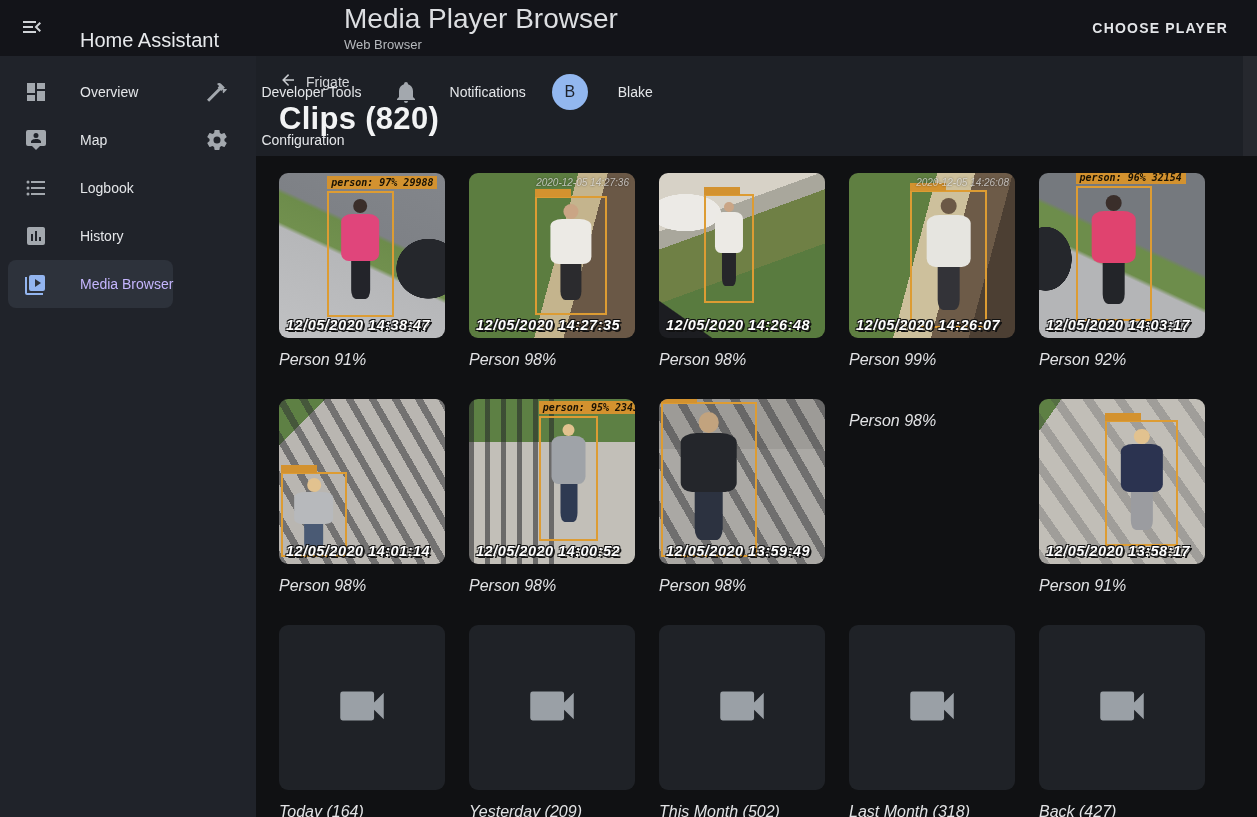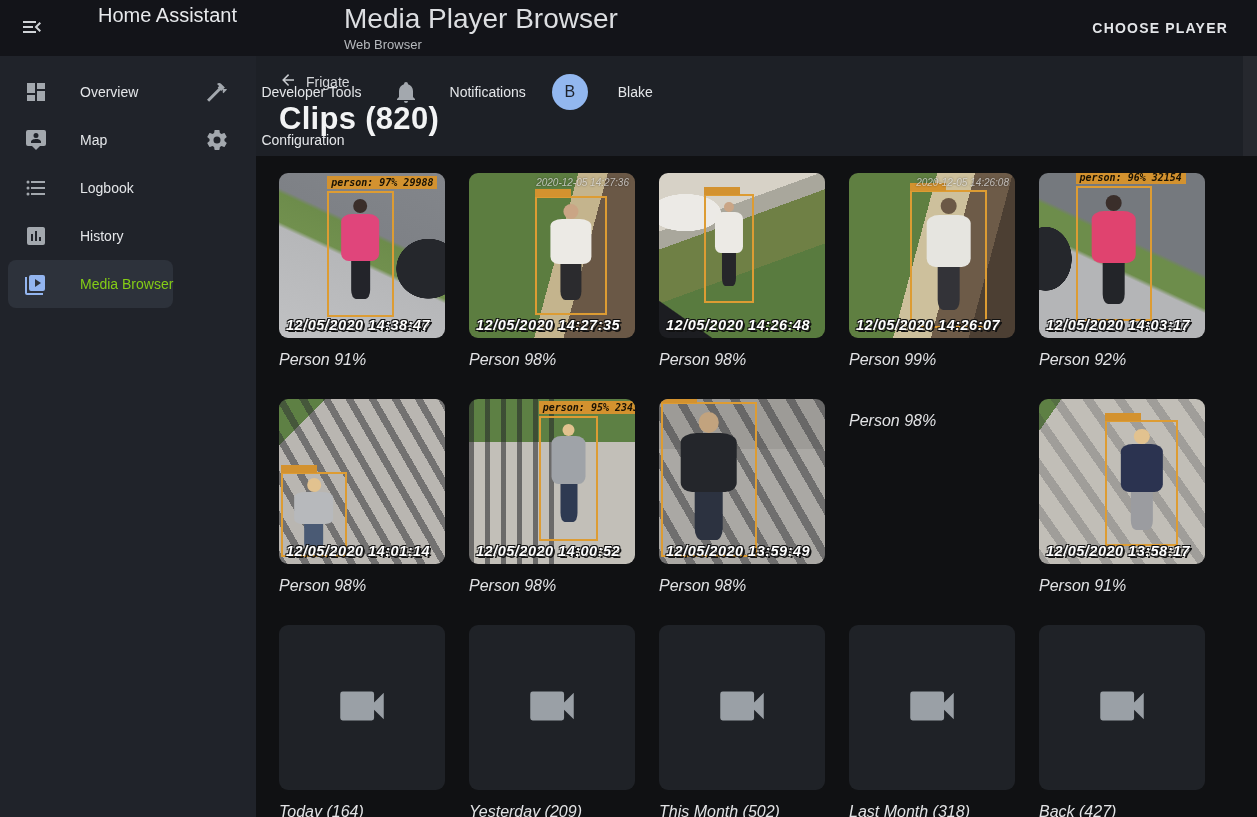--- a/index.html
+++ b/index.html
@@ -2,21 +2,21 @@
 <html><head>
 <meta charset="utf-8">
 <style>
   * { margin:0; padding:0; box-sizing:border-box; }
   html,body { width:1257px; height:817px; overflow:hidden; background:#101113;
     font-family:"Liberation Sans", sans-serif; }
 
   
   .app-bar { position:absolute; left:0; top:0; width:1257px; height:56px;
     background:#131419; display:flex; align-items:center; z-index:10; }
-  .app-bar-left { width:256px; display:flex; align-items:flex-start; flex-shrink:0;gap:18px; }
+  .app-bar-left { width:256px; display:flex; align-items:flex-end; flex-shrink:0; }
   .icon-btn { width:48px; height:48px; display:flex; align-items:center; justify-content:center;
     margin-left:8px; border:none; background:transparent; cursor:pointer; border-radius:50%; }
   .icon-btn svg { fill:#cfd2d6; }
   .ha-title { color:#e7e9ec; font-size:20px; margin-left:24px; white-space:nowrap; }
   .bar-titles { margin-left:88px; line-height:1.15; }
   .bar-title { color:#dcdee1; font-size:28px; }
   .bar-subtitle { color:#b6b9bd; font-size:13px; margin-top:2px; }
   .bar-action { margin-left:auto; margin-right:21px; background:transparent; border:none;
     color:#e3e5e8; font-size:14px; font-weight:bold; letter-spacing:1.2px; cursor:pointer;
     font-family:"Liberation Sans", sans-serif; padding:8px 8px; }
@@ -24,21 +24,21 @@
   
   .sidebar { position:absolute; left:0; top:56px; width:256px; height:761px;
     background:#20232a; display:flex; flex-direction:row; padding-top:12px; z-index:5; }
   .nav-item { height:48px; display:flex; align-items:center; margin:0 8px; border-radius:8px;
     cursor:pointer; flex-shrink:0; }
   .nav-item .nav-icon { width:24px; height:24px; margin-left:16px; flex-shrink:0; }
   .nav-item .nav-icon svg { fill:#a3a8ae; }
   .nav-item .nav-label { color:#e4e6e9; font-size:14px; margin-left:32px; white-space:nowrap; }
   .nav-item.selected { background:#2d323b; }
   .nav-item.selected .nav-icon svg { fill:#93b5ef; }
-  .nav-item.selected .nav-label { color:#84cc16; }
+  .nav-item.selected .nav-label { color:#c4b5fd; }
   .sidebar-spacer { flex:1; }
   .sidebar-divider { height:1px; background:rgba(255,255,255,0.12); margin:4px 0; flex-shrink:0; }
   .avatar { width:36px; height:36px; border-radius:50%; background:#92b7ef; color:#1d222b;
     font-size:16px; display:flex; align-items:center; justify-content:center;
     margin-left:10px; flex-shrink:0; }
   .nav-item.user-item .nav-label { margin-left:30px; }
 
   
   .main { position:absolute; left:256px; top:56px; width:1001px; height:761px; background:#101113; }
   .media-header { height:100px; background:#1d2026; padding:15px 24px 0 23px; }

